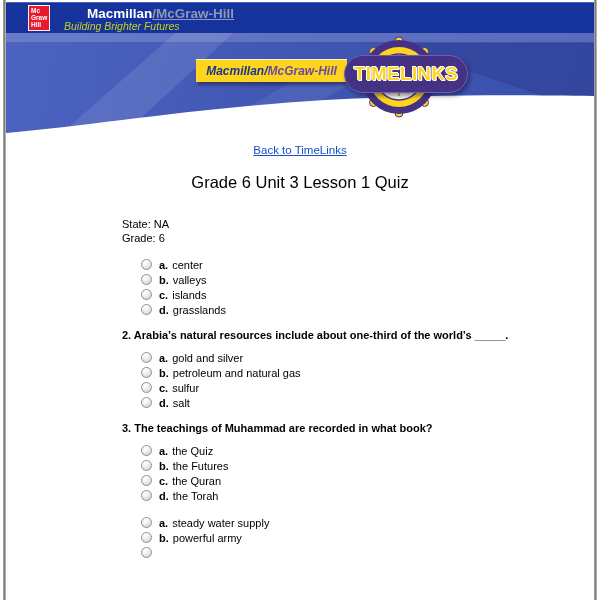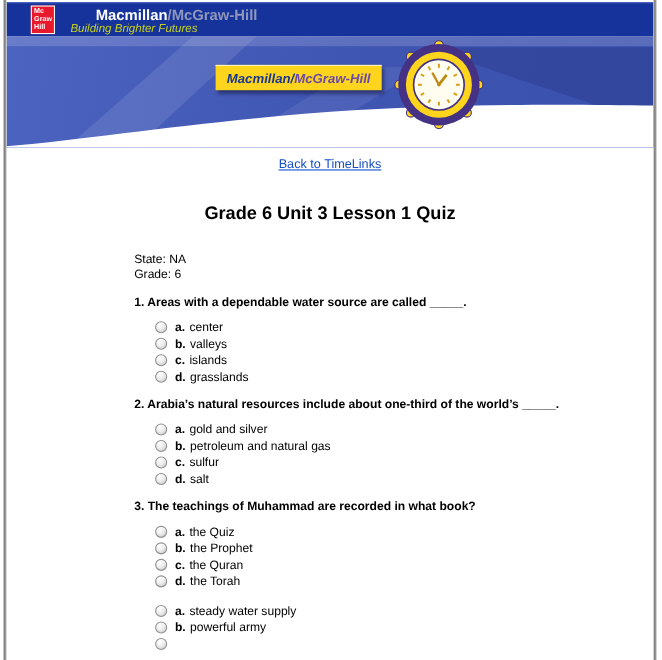--- a/index.html
+++ b/index.html
@@ -16,21 +16,21 @@
   .page { position:absolute; left:6px; right:8px; top:0; bottom:0; background:#fff; }
 
   
   .brandbar { position:relative; height:31px; margin-top:2px;
     background:#15339b; border-top:1px solid #4a63c0; }
   .mgh-box { position:absolute; left:22px; top:2px; width:22px; height:26px;
     background:#e8192c; border:1px solid #f5f5f5; padding:1px 0 0 2px; }
   .mgh-box span { display:block; color:#fff; font-weight:bold; font-size:6.5px; line-height:7px; }
   .brand-name { position:absolute; left:49px; top:3px; font-size:13.5px; font-weight:bold; white-space:nowrap; }
   .brand-name .primary { color:#ffffff;padding-left:32px; }
-  .brand-name .secondary { color:#8f97ba; }
+  .brand-name .secondary { color:#8f97ba;text-decoration:underline; }
   .brand-tagline { position:absolute; left:58px; top:17px; font-size:10.5px;
     font-weight:normal; font-style:italic; color:#c5d21c; white-space:nowrap; }
 
   
   .banner { position:relative; height:101px; overflow:hidden;
     background:linear-gradient(100deg,#4d63c0 0%,#3f55b2 55%,#3a50ad 100%);text-align:center; }
   .banner svg.decor { position:absolute; left:0; top:0; width:100%; height:101px; }
 
   .tl-label { position:absolute; left:190px; top:26px; width:151px; height:23px;
     background:#ffd41c; border-top:1px solid #fff4c0; box-shadow:2px 3px 3px rgba(10,10,40,.45);
@@ -43,21 +43,21 @@
     background:#453284; border:1px solid #6f5fb5; border-radius:19px;
     box-shadow:2px 3px 4px rgba(10,10,40,.45);
     display:flex; align-items:center; justify-content:center; z-index:4; }
   .tl-pill .wordmark { color:#ffd41c; font-weight:bold; font-size:18.5px; letter-spacing:.5px;
     text-shadow:-1px 0 #fff,1px 0 #fff,0 -1px #fff,0 1px #fff,1px 1px #fff,-1px -1px #fff; }
 
   
   .content { text-align:center; }
   .backlink-row { margin-top:6px; }
   .backlink { color:#1550c8; font-size:11.5px; text-decoration:underline; cursor:pointer; }
-  h1.quiz-title { margin-top:27px; font-size:16.5px; font-weight:bold; color:#000; }
+  h1.quiz-title { margin-top:15px; font-size:16.5px; font-weight:normal; color:#000; }
 
   .quiz-body { width:380px; margin:0 auto; text-align:left; padding-left:12px; }
   .meta { margin-top:25px; font-size:11px; line-height:14px; }
   .question { margin-top:12px; }
   .q-text { font-weight:bold; font-size:11px; line-height:13px; white-space:pre; }
   .options { margin-top:8px; }
   .option { height:15px; display:flex; align-items:center; margin-left:19px; }
   .radio { width:11px; height:11px; border-radius:50%; border:1px solid #8f8f8f; flex:0 0 auto;
     background:radial-gradient(circle at 35% 30%, #ffffff 0%, #ececec 45%, #c3c3c3 100%);
     box-shadow:inset 0 1px 1px rgba(255,255,255,.9); }
@@ -123,36 +123,38 @@
       </g>
       <line x1="41" y1="41" x2="48" y2="32" stroke="#c08a10" stroke-width="2.5"></line>
       <line x1="41" y1="41" x2="35" y2="30" stroke="#c08a10" stroke-width="2"></line>
       <circle cx="41" cy="41" r="1.6" fill="#c08a10"></circle>
     </svg>
 
     <div class="tl-label">
       <span class="part1">Macmillan/</span>
         <span class="part2">McGraw-Hill</span>
     </div>
+    <div class="tl-pill">
+      <span class="wordmark">TIMELINKS</span>
+    </div>
   </div>
 
   <div class="content">
     <div class="backlink-row">
       <a class="backlink" href="#">Back to TimeLinks</a>
     </div>
     <h1 class="quiz-title">Grade 6 Unit 3 Lesson 1 Quiz</h1>
 
     <div class="quiz-body">
       <div class="meta">
         <div>State: NA</div>
         <div>Grade: 6</div>
       </div>
       <form id="questions">
           <div class="question">
-            <div class="q-text">1. Areas with a dependable water source are called _____.</div>
             <div class="options">
               <div class="option">
                 <span class="radio"></span>
                 <span class="opt-letter">a.</span>
                 <span class="opt-text">center</span>
               </div>
               <div class="option">
                 <span class="radio"></span>
                 <span class="opt-letter">b.</span>
                 <span class="opt-text">valleys</span>
@@ -198,21 +200,21 @@
             <div class="q-text">3. The teachings of Muhammad are recorded in what book?</div>
             <div class="options">
               <div class="option">
                 <span class="radio"></span>
                 <span class="opt-letter">a.</span>
                 <span class="opt-text">the Quiz</span>
               </div>
               <div class="option">
                 <span class="radio"></span>
                 <span class="opt-letter">b.</span>
-                <span class="opt-text">the Prophet</span>
+                <span class="opt-text">the Futures</span>
               </div>
               <div class="option">
                 <span class="radio"></span>
                 <span class="opt-letter">c.</span>
                 <span class="opt-text">the Quran</span>
               </div>
               <div class="option">
                 <span class="radio"></span>
                 <span class="opt-letter">d.</span>
                 <span class="opt-text">the Torah</span>

